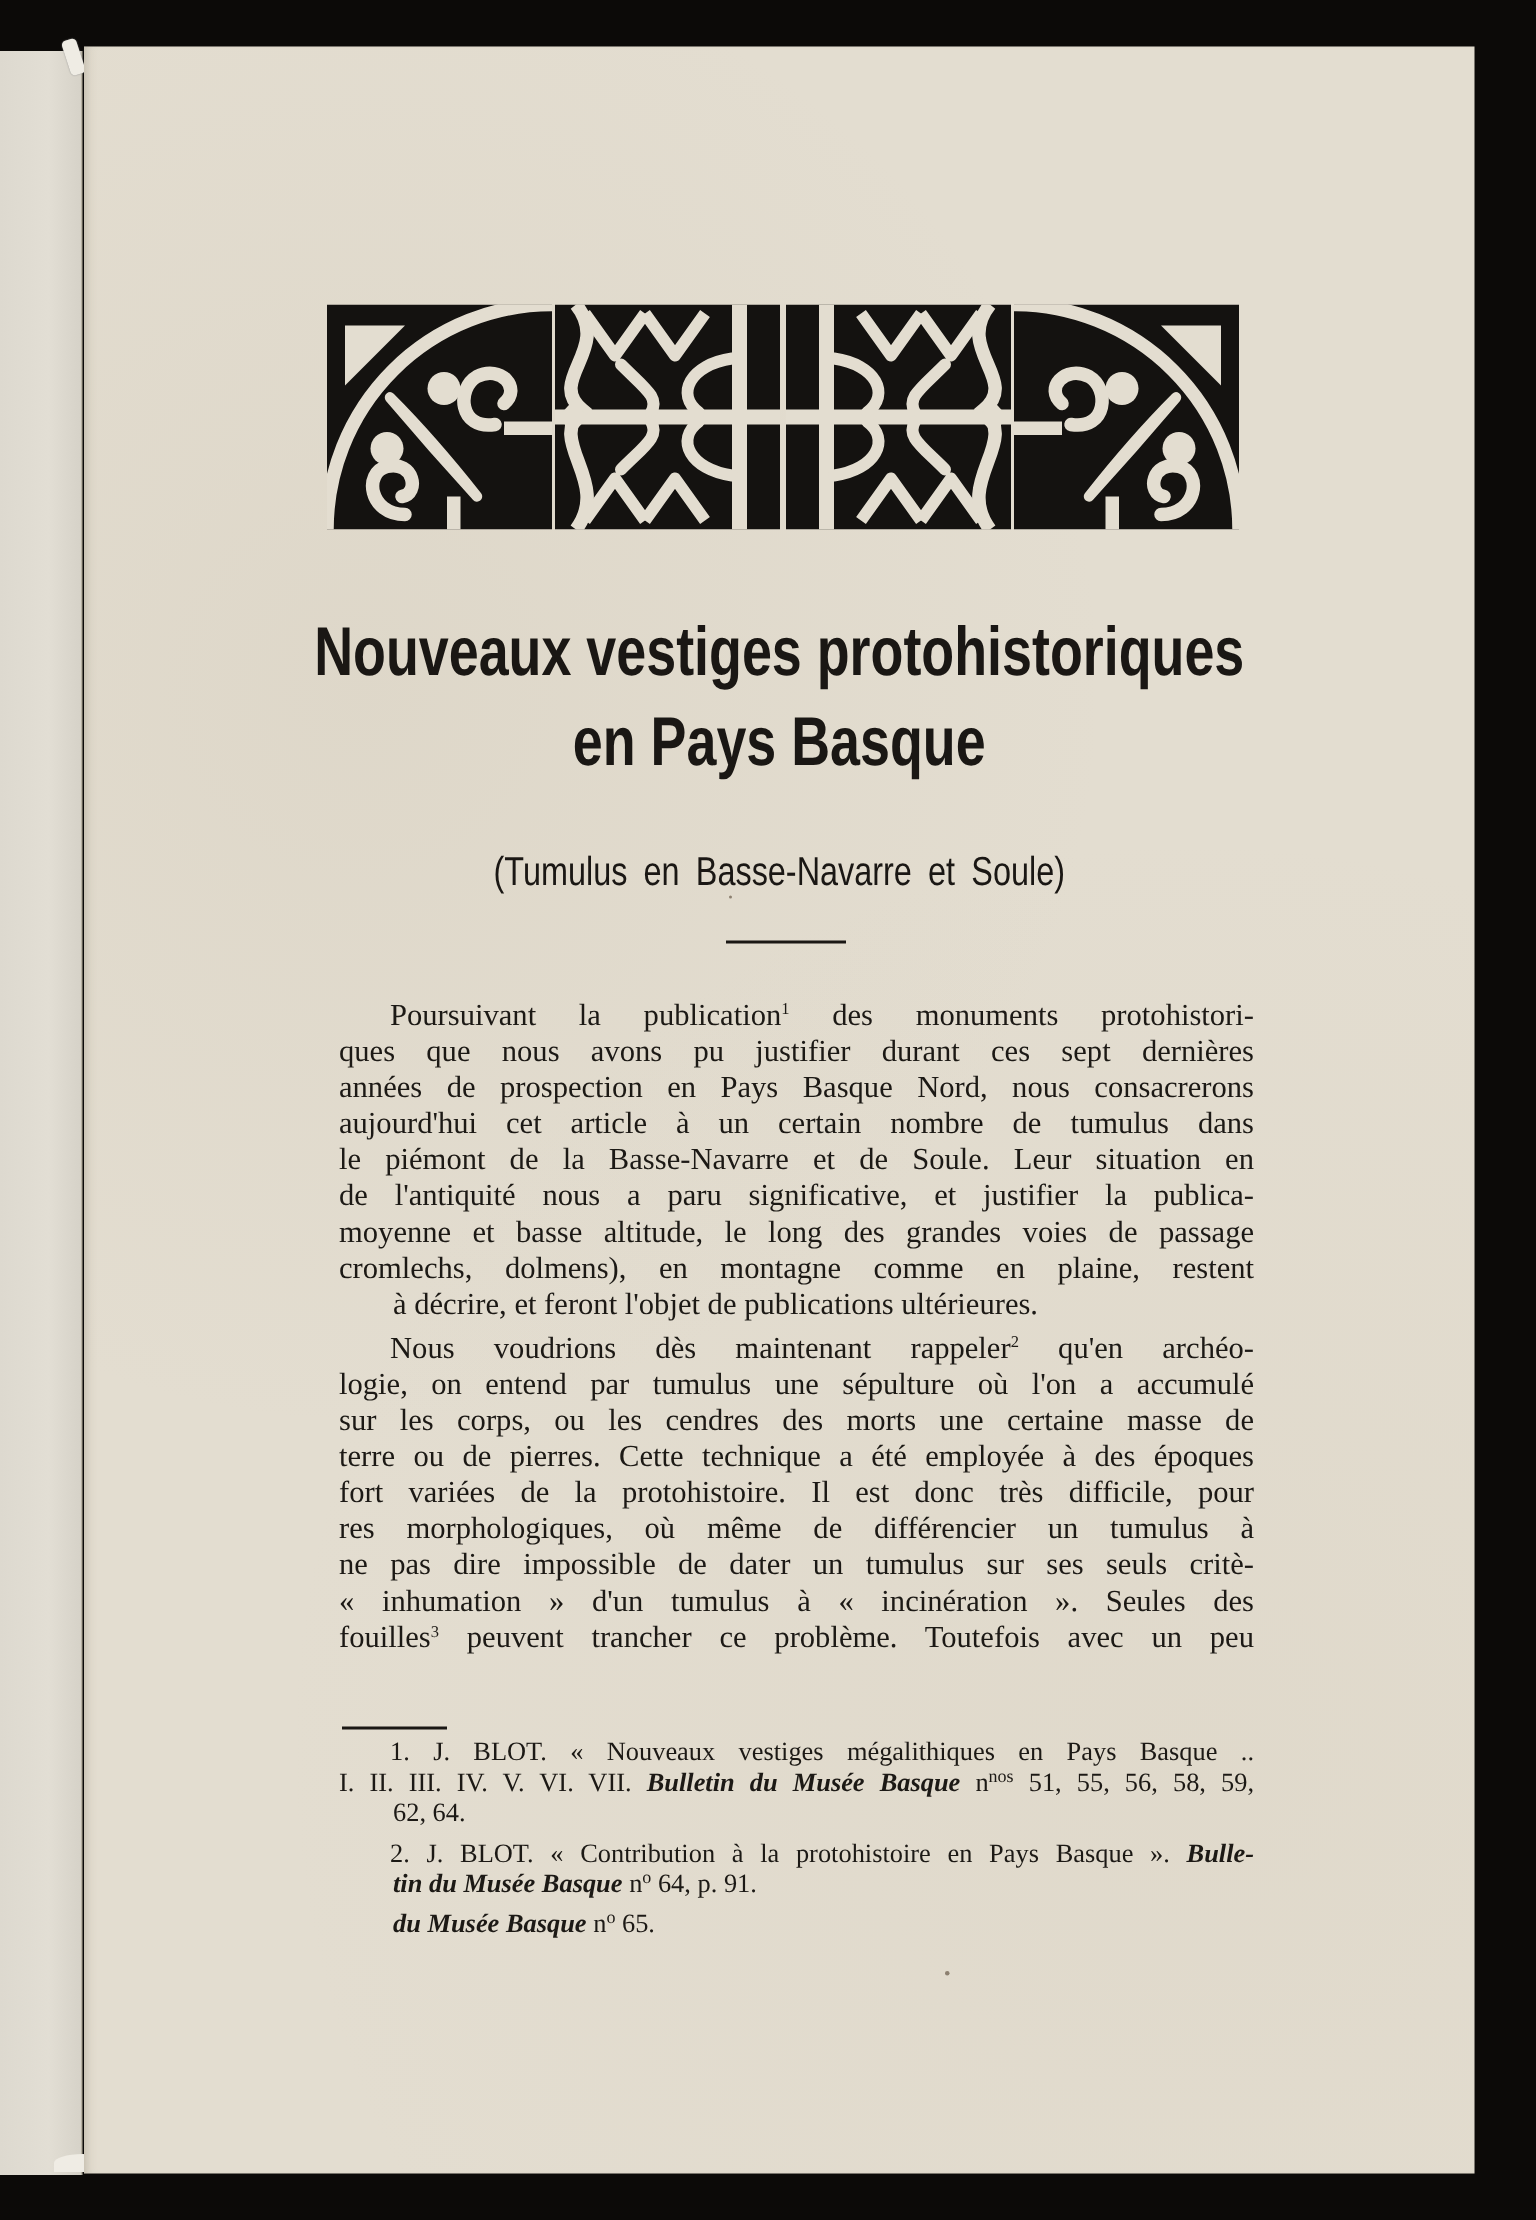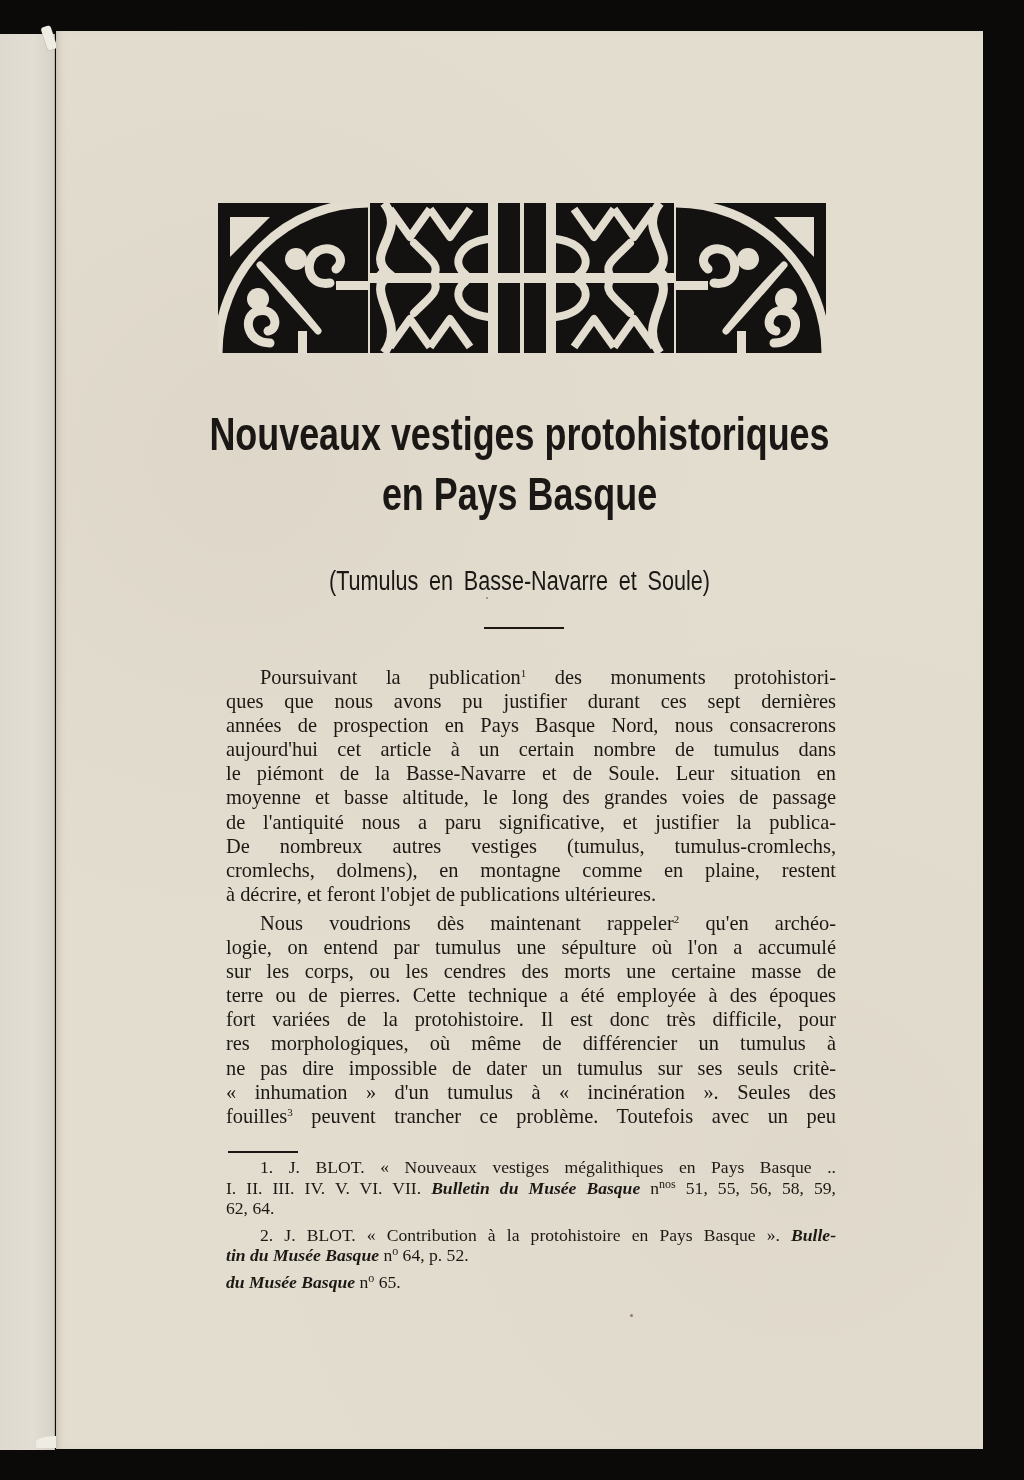--- a/index.html
+++ b/index.html
@@ -137,20 +137,21 @@
     .line {
       display: block;
       height: 24.1px;
       line-height: 24.1px;
       text-align: justify;
       text-align-last: justify;
       white-space: nowrap;
     }
     .line.last {
       text-align-last: left;
+      margin-left: 36px;
     }
     .line.indent {
       padding-left: 34px;
     }
     .para-gap {
       height: 5px;
     }
     sup {
       font-size: 11px;
       vertical-align: 7px;
@@ -269,23 +270,22 @@
     <div class="title-rule"></div>
 
     <div class="body-text">
 
       <div>
         <span class="line indent"><span>Poursuivant la publication</span><sup>1</sup><span> des monuments protohistori-</span></span>
         <span class="line">ques que nous avons pu justifier durant ces sept dernières</span>
         <span class="line">années de prospection en Pays Basque Nord, nous consacrerons</span>
         <span class="line">aujourd'hui cet article à un certain nombre de tumulus dans</span>
         <span class="line">le piémont de la Basse-Navarre et de Soule. Leur situation en</span>
+        <span class="line">de l'antiquité nous a paru significative, et justifier la publica-</span>
         <span class="line">moyenne et basse altitude, le long des grandes voies de passage</span>
-        <span class="line">de l'antiquité nous a paru significative, et justifier la publica-</span>
-        <span class="line">De nombreux autres vestiges (tumulus, tumulus-cromlechs,</span>
         <span class="line">cromlechs, dolmens), en montagne comme en plaine, restent</span>
         <span class="line last">à décrire, et feront l'objet de publications ultérieures.</span>
       </div>
       <div class="para-gap"></div>
 
       <div>
         <span class="line indent"><span>Nous voudrions dès maintenant rappeler</span><sup>2</sup><span> qu'en archéo-</span></span>
         <span class="line">logie, on entend par tumulus une sépulture où l'on a accumulé</span>
         <span class="line">sur les corps, ou les cendres des morts une certaine masse de</span>
         <span class="line">terre ou de pierres. Cette technique a été employée à des époques</span>
@@ -301,21 +301,21 @@
 
     <div class="footnotes">
       <div>
         <span class="line indent">1. J. BLOT. « Nouveaux vestiges mégalithiques en Pays Basque ..</span>
         <span class="line"><span>I. II. III. IV. V. VI. VII. </span><em>Bulletin du Musée Basque</em> n<span class="ord">nos</span><span> 51, 55, 56, 58, 59,</span></span>
         <span class="line last">62, 64.</span>
       </div>
       <div class="fn-gap"></div>
       <div>
         <span class="line indent"><span>2. J. BLOT. « Contribution à la protohistoire en Pays Basque ». </span><em>Bulle-</em></span>
-        <span class="line last"><em>tin du Musée Basque</em> <span>n</span><span class="ord">o</span><span> 64, p. 52.</span></span>
+        <span class="line last"><em>tin du Musée Basque</em> <span>n</span><span class="ord">o</span><span> 64, p. 91.</span></span>
       </div>
       <div class="fn-gap"></div>
       <div>
         <span class="line last"><em>du Musée Basque</em> <span>n</span><span class="ord">o</span><span> 65.</span></span>
       </div>
     </div>
 
     <div class="speck" style="left:574px; top:1283px;"></div>
     <div class="speck" style="left:430px; top:566px; width:2px; height:2px;"></div>
   </div>

